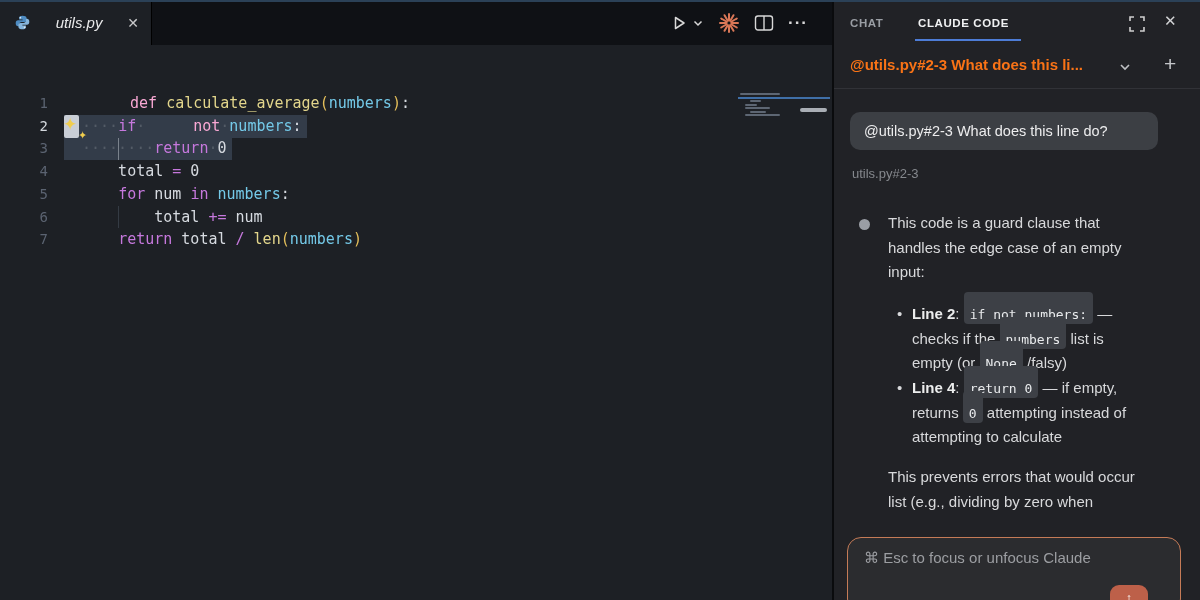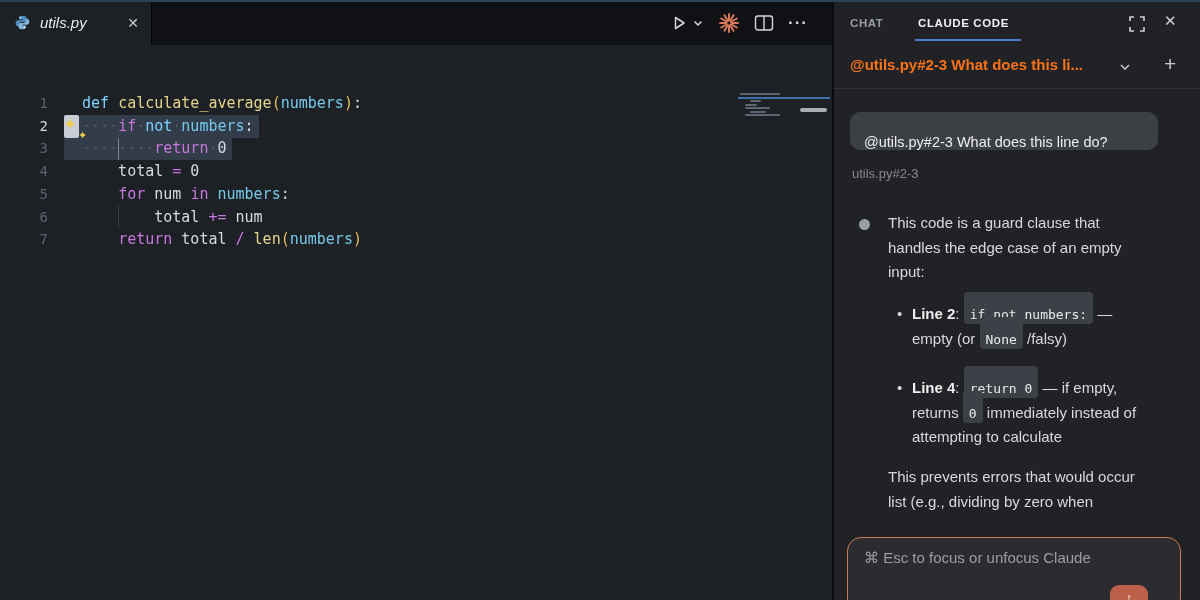--- a/index.html
+++ b/index.html
@@ -13,33 +13,33 @@
   
   .top-line { position:absolute; left:0; top:0; width:1200px; height:2px; background:#2b4157; z-index:9; }
 
   
   .tabbar { position:absolute; left:0; top:0; width:832px; height:45px; background:#0f1115; }
   .tab {
     position:absolute; left:0; top:0; width:152px; height:45px; background:#1d2025;
     display:flex; align-items:center; padding:0 12px 0 14px; gap:9px;
     border-right:1px solid #000;
   }
-  .tab-label { font-style:italic; font-size:15px; color:#e9e9ea; flex:1; }
+  .tab-label { font-style:italic; font-size:15px; color:#e9e9ea; flex:1;text-align:center; }
   .tab-close { color:#c9c9cb; font-size:14px; cursor:pointer; }
   .ed-toolbar { position:absolute; top:0; left:640px; width:192px; height:45px; display:flex; align-items:center; justify-content:flex-end; gap:14px; padding-right:24px; }
   .tb-group { display:flex; align-items:center; gap:3px; }
   .dots { color:#d8d8d8; font-size:17px; font-weight:bold; letter-spacing:1px; line-height:10px; }
 
   .code-area { position:absolute; left:0; top:45px; width:832px; height:555px; }
   .code-line { position:absolute; left:0; height:23px; white-space:pre; font-family:"DejaVu Sans Mono", monospace; font-size:15px; line-height:23px; }
   .lnum { display:inline-block; width:48px; text-align:right; color:#5b6371; font-size:14px; vertical-align:top; }
   .lnum.active { color:#d4d8de; }
   .ltext { display:inline-block; margin-left:34px; vertical-align:top; }
   .ltext.sel { background:#333c49; margin-left:16px; padding-left:18px; padding-right:5px; }
-  .tk-kw { color:#7dd3fc; }
+  .tk-kw { color:#f9a8d4;margin-left:48px; }
   .tk-pu { color:#c678dd; }
   .tk-cy { color:#74c9e8; }
   .tk-fn { color:#e3d68c; }
   .tk-br { color:#e2bd5a; }
   .tk-pl { color:#d6dae0; }
   .tk-ws { color:#535b66; }
 
   .gutter-deco { position:absolute; left:64px; top:70px; width:15px; height:23px; background:#c9ced6; border-radius:2px; z-index:3; }
   .sparkle { position:absolute; color:#f0cd4e; z-index:4; line-height:1; }
   .sparkle.big { left:63px; top:71px; font-size:17px; }
@@ -62,21 +62,21 @@
   .p-tab-underline { position:absolute; left:81px; top:39px; width:106px; height:2px; background:#4d7cd6; }
   .p-icon { position:absolute; cursor:pointer; }
   .p-expand { left:294px; top:15px; }
   .p-close { left:330px; top:12px; color:#d2d3d5; font-size:15px; }
   .p-titlerow { position:absolute; left:0; top:48px; width:100%; height:40px; }
   .p-title { position:absolute; left:16px; top:8px; width:262px; font-size:15px; font-weight:600; color:#f97316; white-space:nowrap; overflow:hidden; }
   .p-chevron { left:284px; top:13px; }
   .p-plus { left:330px; top:4px; color:#c4c6c9; font-size:21px; font-weight:300; }
   .p-divider { position:absolute; left:0; top:88px; width:100%; height:1px; background:#313237; }
 
-  .bubble { position:absolute; left:16px; top:112px; width:308px; height:38px; background:#3c3f44; border-radius:10px; display:flex; align-items:flex-end; padding:0 14px; }
+  .bubble { position:absolute; left:16px; top:112px; width:308px; height:38px; background:#3c3f44; border-radius:10px; display:flex; align-items:center; padding:0 14px; }
   .bubble span { font-size:14.5px; color:#ededee; white-space:nowrap; }
   .ctx-ref { position:absolute; left:18px; top:166px; font-size:13px; color:#85888d; }
 
   .resp { color:#d8d9db; font-size:15px; }
   .r-dot { position:absolute; left:25px; top:219px; width:11px; height:11px; border-radius:50%; background:#9a9ea5; }
   .r-block { position:absolute; white-space:nowrap; }
   .r-intro { left:54px; top:211px; }
   .r-outro { left:54px; top:465px; }
   .rline { height:24.5px; line-height:24.5px; font-size:15px; color:#d8d9db; }
   .r-bullet { position:absolute; left:78px; white-space:nowrap; }
@@ -216,25 +216,26 @@
   <div class="ctx-ref">utils.py#2-3</div>
 
   <div class="r-dot"></div>
   <div class="r-block r-intro resp" id="intro">
       <div class="rline">This code is a guard clause that</div>
       <div class="rline">handles the edge case of an empty</div>
       <div class="rline">input:</div>
     </div>
   <div class="r-bullet rb-1 resp" id="bullet1">
       <div class="rline"><span class="rb-marker">•</span><span class="rl-bold">Line 2</span><span>: </span><span class="chip">if not numbers:</span><span> —</span></div>
+      <div class="rline"><span>checks if the </span><span class="chip">numbers</span><span> list is</span></div>
       <div class="rline"><span>empty (or </span><span class="chip">None</span><span> /falsy)</span></div>
     </div>
   <div class="r-bullet rb-2 resp" id="bullet2">
       <div class="rline"><span class="rb-marker">•</span><span class="rl-bold">Line 4</span><span>: </span><span class="chip">return 0</span><span> — if empty,</span></div>
-      <div class="rline"><span>returns </span><span class="chip">0</span><span> immediately instead of</span></div>
+      <div class="rline"><span>returns </span><span class="chip">0</span><span> attempting instead of</span></div>
       <div class="rline"><span>attempting to calculate</span></div>
     </div>
   <div class="r-block r-outro resp" id="outro">
       <div class="rline">This prevents errors that would occur</div>
       <div class="rline">list (e.g., dividing by zero when</div>
     </div>
 
   <div class="cc-input">
     <div class="cc-input-text">⌘ Esc to focus or unfocus Claude</div>
     <div class="cc-send">↑</div>

